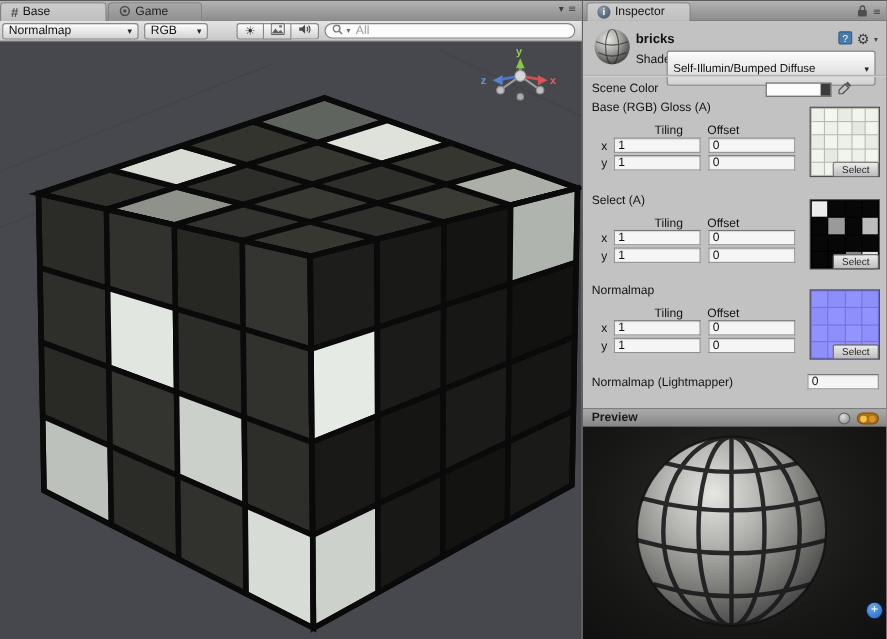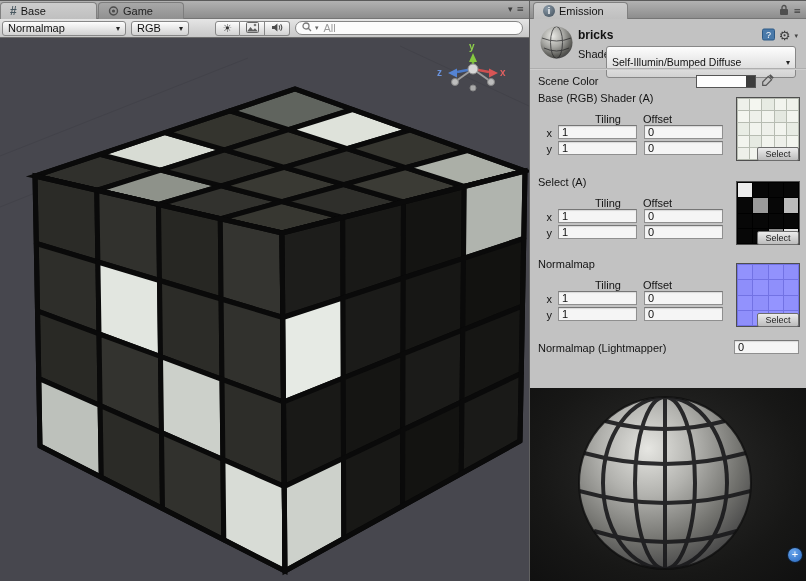--- a/index.html
+++ b/index.html
@@ -261,21 +261,21 @@
       </svg>
     </div>
   </section>
 
   <section class="inspector">
     <div class="tabbar">
       <div class="tab active tab-inspector">
         <span class="insp-i">
             <span>i</span>
           </span>
-        <span>Emission</span>
+        <span>Inspector</span>
       </div>
       <div class="panel-corner">
         <span>
           <svg width="10" height="12">
               <rect x="1" y="5" width="8" height="6" rx="1" fill="#4f4f4f"></rect>
               <path d="M3 5 V3.5 a2 2 0 0 1 4 0 V5" fill="none" stroke="#4f4f4f" stroke-width="1.3"></path>
             </svg>
         </span>
         <span>≡</span>
       </div>
@@ -325,21 +325,21 @@
       <span class="alpha-chip"></span>
     </div>
     <span class="eyedropper">
       <svg width="13" height="13">
           <path d="M8.5 1.2 L11.8 4.5 L10.2 6.1 L6.9 2.8 Z" fill="#555"></path>
           <path d="M6.3 3.4 L9.6 6.7 L4 12.3 H0.7 V9 Z" fill="none" stroke="#555" stroke-width="1.2"></path>
         </svg>
     </span>
 
     <div class="tex-section" style="top:91px;">
-      <div class="sec-label">Base (RGB) Shader (A)</div>
+      <div class="sec-label">Base (RGB) Gloss (A)</div>
       <div class="hdr-tiling">Tiling</div>
       <div class="hdr-offset">Offset</div>
       <div class="axis-x">x</div>
       <input class="field f-tx" value="1" style="">
       <input class="field f-ox" value="0" style="">
       <div class="axis-y">y</div>
       <input class="field f-ty" value="1" style="">
       <input class="field f-oy" value="0" style="">
       <div class="thumb" id="thumb-base" style="background: rgb(183, 188, 178); grid-template-columns: repeat(5, 1fr); grid-template-rows: repeat(5, 1fr);">
           <div style="background:#eef0ea"></div>
@@ -429,20 +429,30 @@
           <div style="background:#9494ff"></div>
           <div style="background:#9292fd"></div>
           <div style="background:#9696ff"></div>
         </div>
       <button class="select-btn">Select</button>
     </div>
 
     <div class="emission-label">Normalmap (Lightmapper)</div>
     <input class="field emission-field" value="0" style="">
 
+    <div class="preview-header">
+      <div class="preview-title">Preview</div>
+      <div class="ph-icons">
+        <span class="ph-sphere"></span>
+        <span class="ph-pill">
+            <span class="d1"></span>
+            <span class="d2"></span>
+          </span>
+      </div>
+    </div>
     <div class="preview-area">
       <svg width="275" height="194">
         <defs>
           <radialGradient id="psph" cx="40%" cy="30%" r="78%">
             <stop offset="0" stop-color="#e6e6e2"></stop>
               <stop offset="0.35" stop-color="#b2b2ae"></stop>
             <stop offset="0.7" stop-color="#71716d"></stop>
               <stop offset="1" stop-color="#3a3a3c"></stop>
           </radialGradient>
           <clipPath id="pclip">

